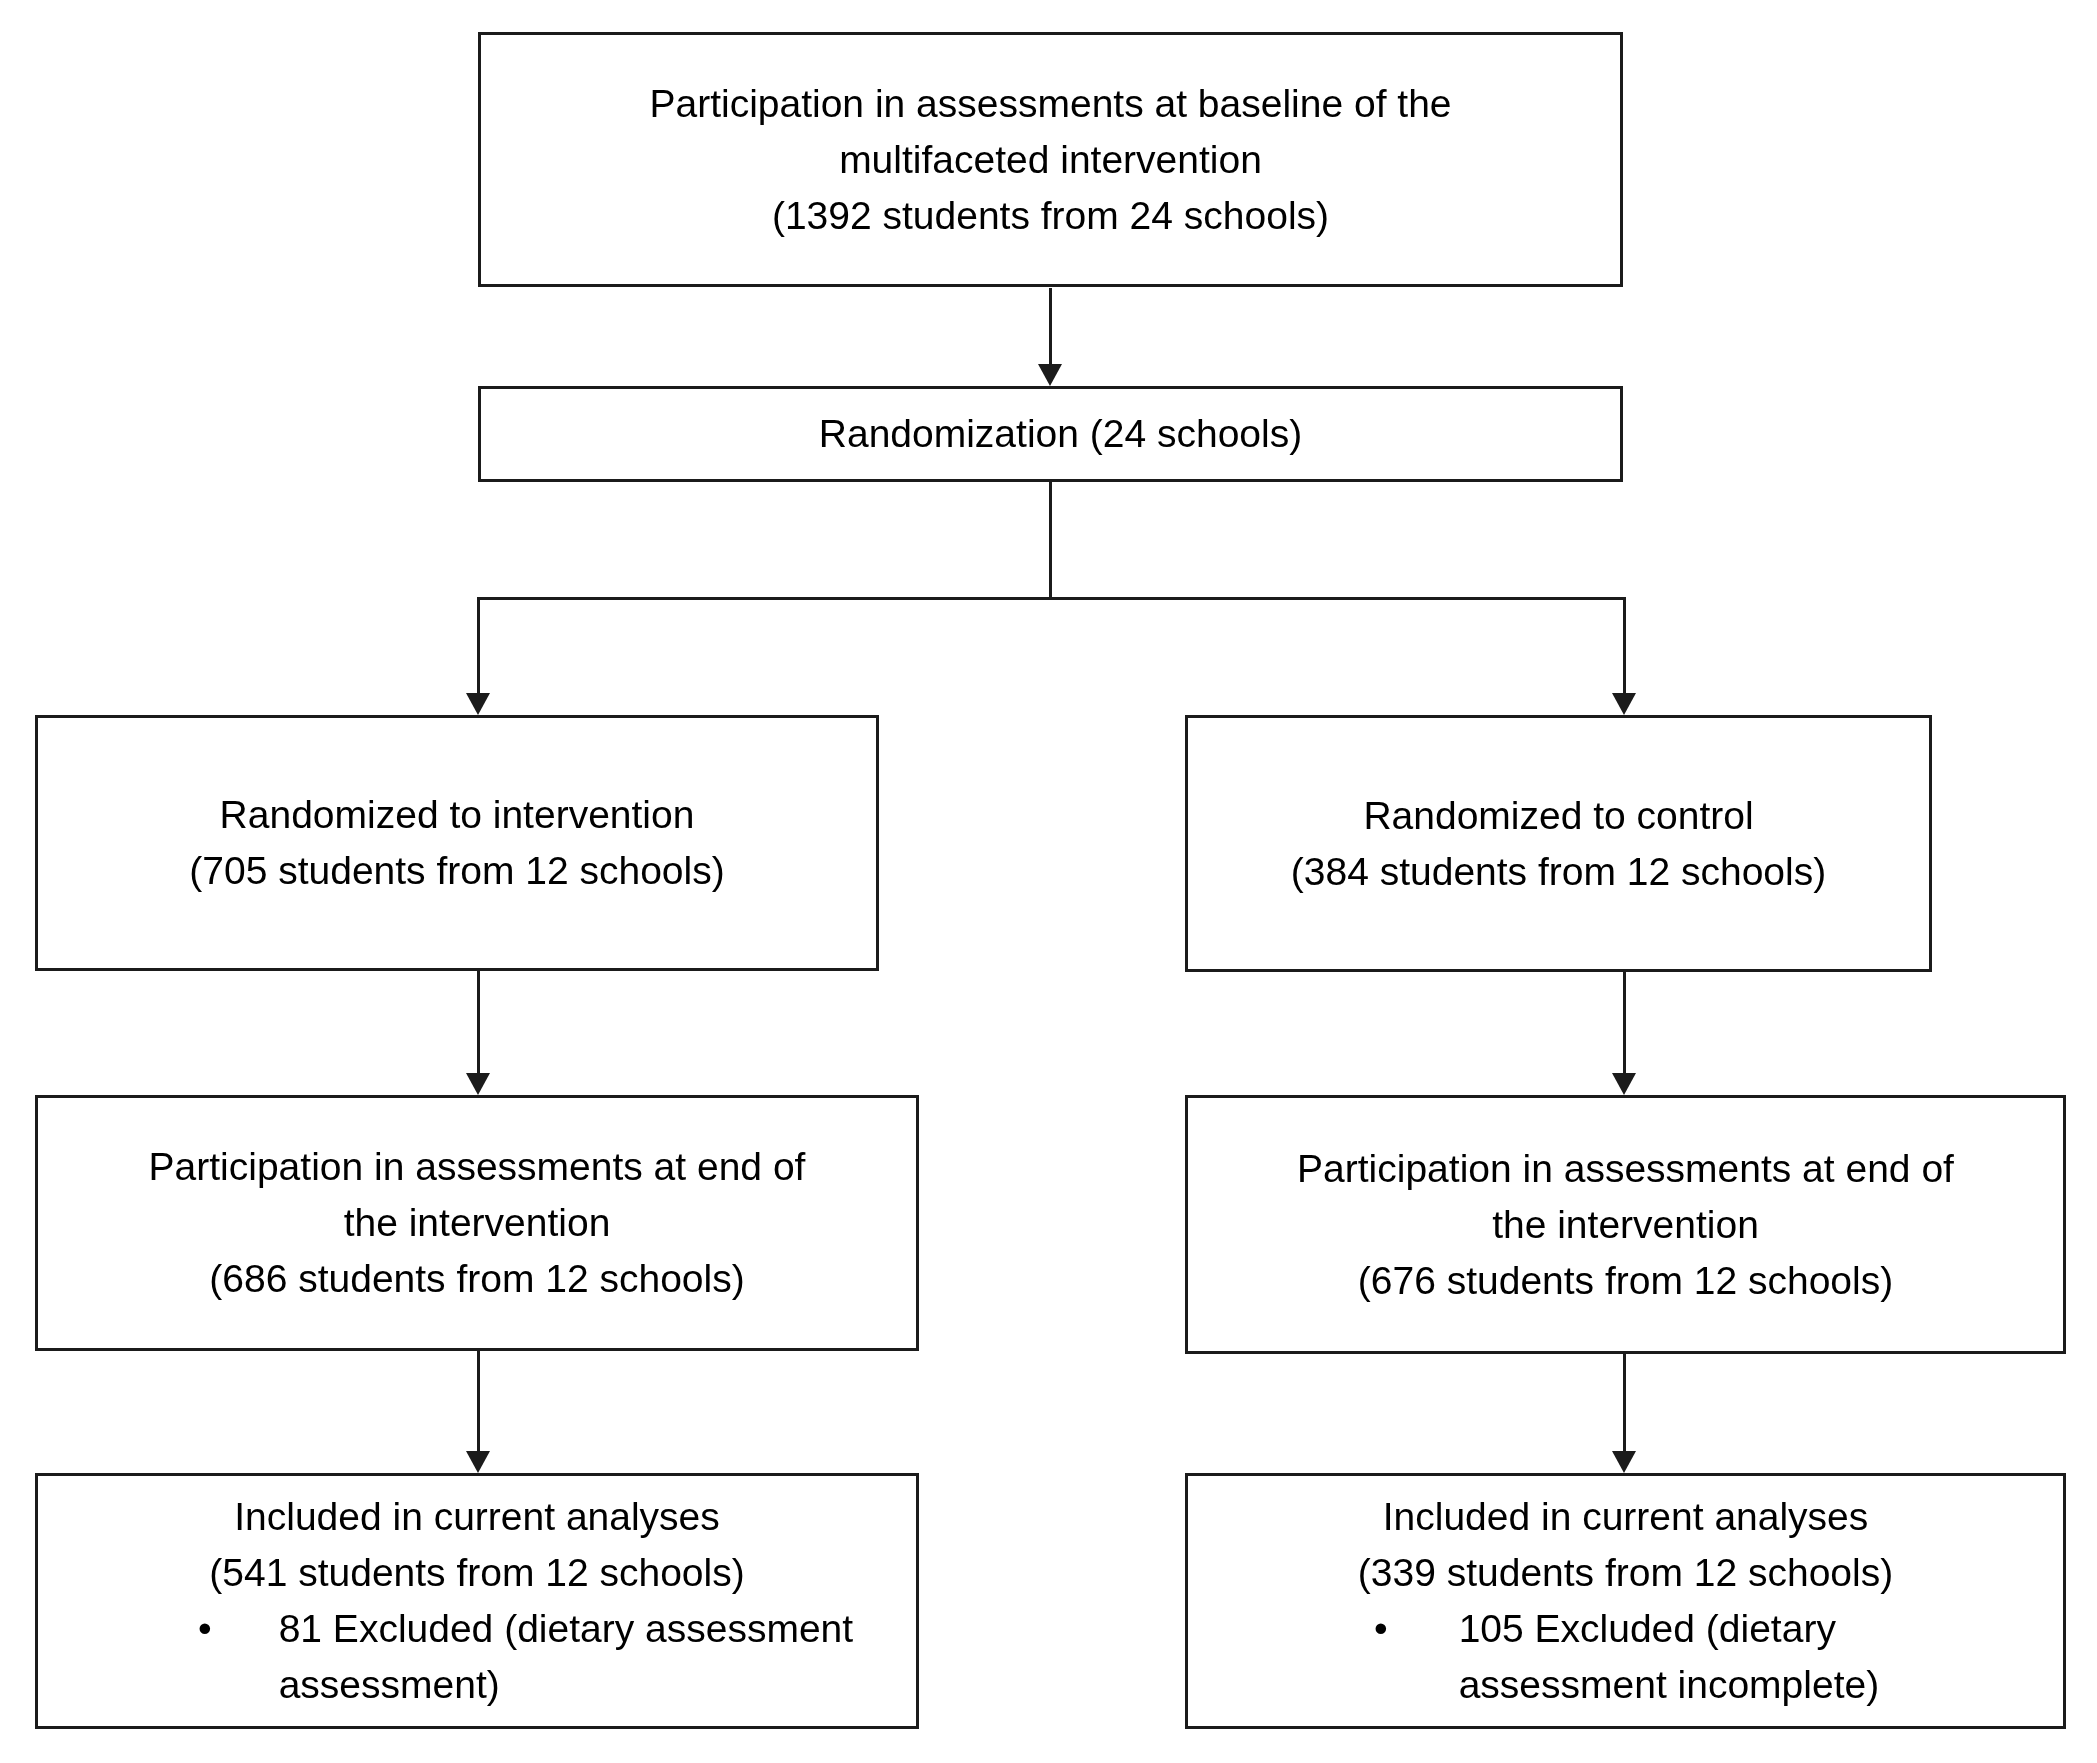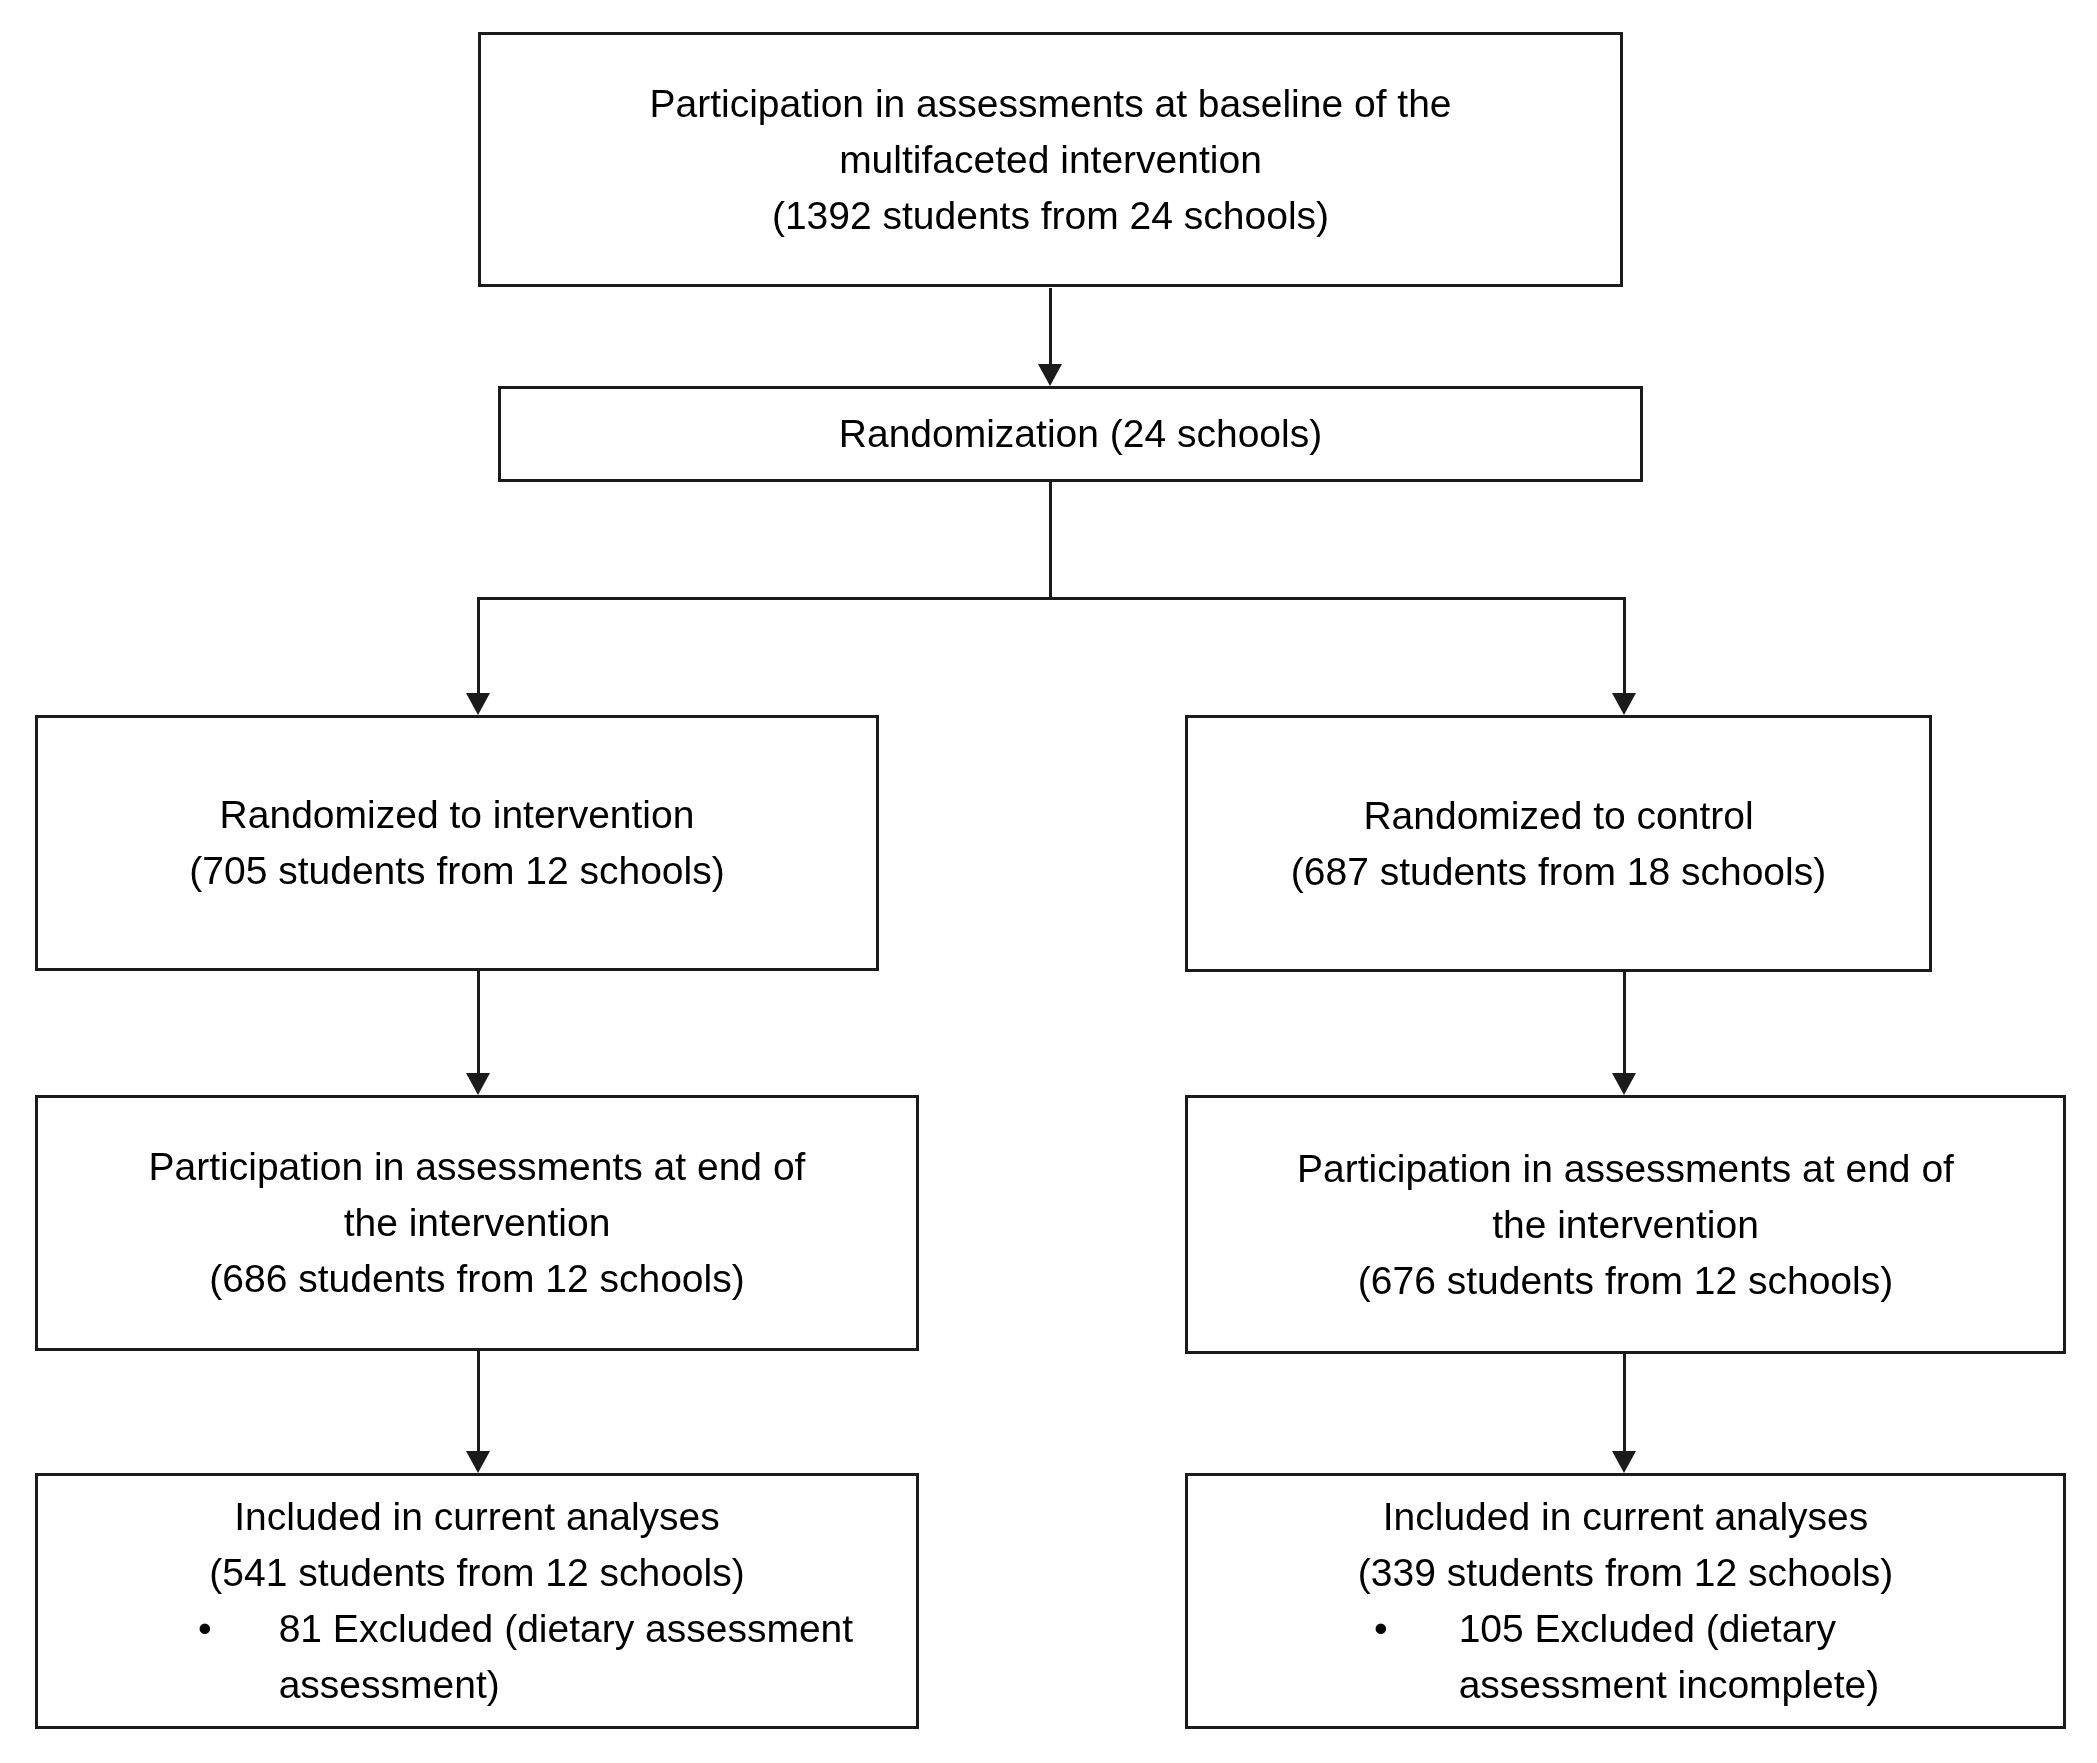--- a/index.html
+++ b/index.html
@@ -39,21 +39,21 @@
     text-align: left;
     padding-left: 160px;
     gap: 67px;
   }
   .bullet-row.right-variant { padding-left: 186px; gap: 71px; }
   .bullet-glyph { flex: 0 0 auto; }
   .bullet-text { flex: 0 1 auto; }
 
   
   #box-baseline        { left: 478px;  top: 32px;   width: 1145px; height: 255px; }
-  #box-randomization   { left: 498px;  top: 386px;  width: 1145px; height: 96px; padding-left: 20px; }
+  #box-randomization   { left: 478px;  top: 386px;  width: 1145px; height: 96px; padding-left: 20px; }
   #box-rand-int        { left: 35px;   top: 715px;  width: 844px; height: 256px; }
   #box-rand-ctrl       { left: 1185px; top: 715px;  width: 747px; height: 257px; }
   #box-end-int         { left: 35px;   top: 1095px; width: 884px; height: 256px; }
   #box-end-ctrl        { left: 1185px; top: 1095px; width: 881px; height: 259px; }
   #box-incl-int        { left: 35px;   top: 1473px; width: 884px; height: 256px; }
   #box-incl-ctrl       { left: 1185px; top: 1473px; width: 881px; height: 256px; }
 </style>
 </head>
 <body>
 
@@ -78,21 +78,21 @@
   <div class="arrowhead" style="left:466px; top:693px;"></div>
   <div class="connector" style="left:1623px; top:597px; width:3px; height:97px;"></div>
   <div class="arrowhead" style="left:1612px; top:693px;"></div>
 
   <div class="box" id="box-rand-int">
     <div>Randomized to intervention</div>
     <div>(705 students from 12 schools)</div>
   </div>
   <div class="box" id="box-rand-ctrl">
     <div>Randomized to control</div>
-    <div>(687 students from 18 schools)</div>
+    <div>(384 students from 12 schools)</div>
   </div>
 
   <div class="connector" style="left:477px; top:971px; width:3px; height:104px;"></div>
   <div class="arrowhead" style="left:466px; top:1073px;"></div>
   <div class="connector" style="left:1623px; top:972px; width:3px; height:103px;"></div>
   <div class="arrowhead" style="left:1612px; top:1073px;"></div>
 
   <div class="box" id="box-end-int">
     <div>Participation in assessments at end of</div>
     <div>the intervention</div>

